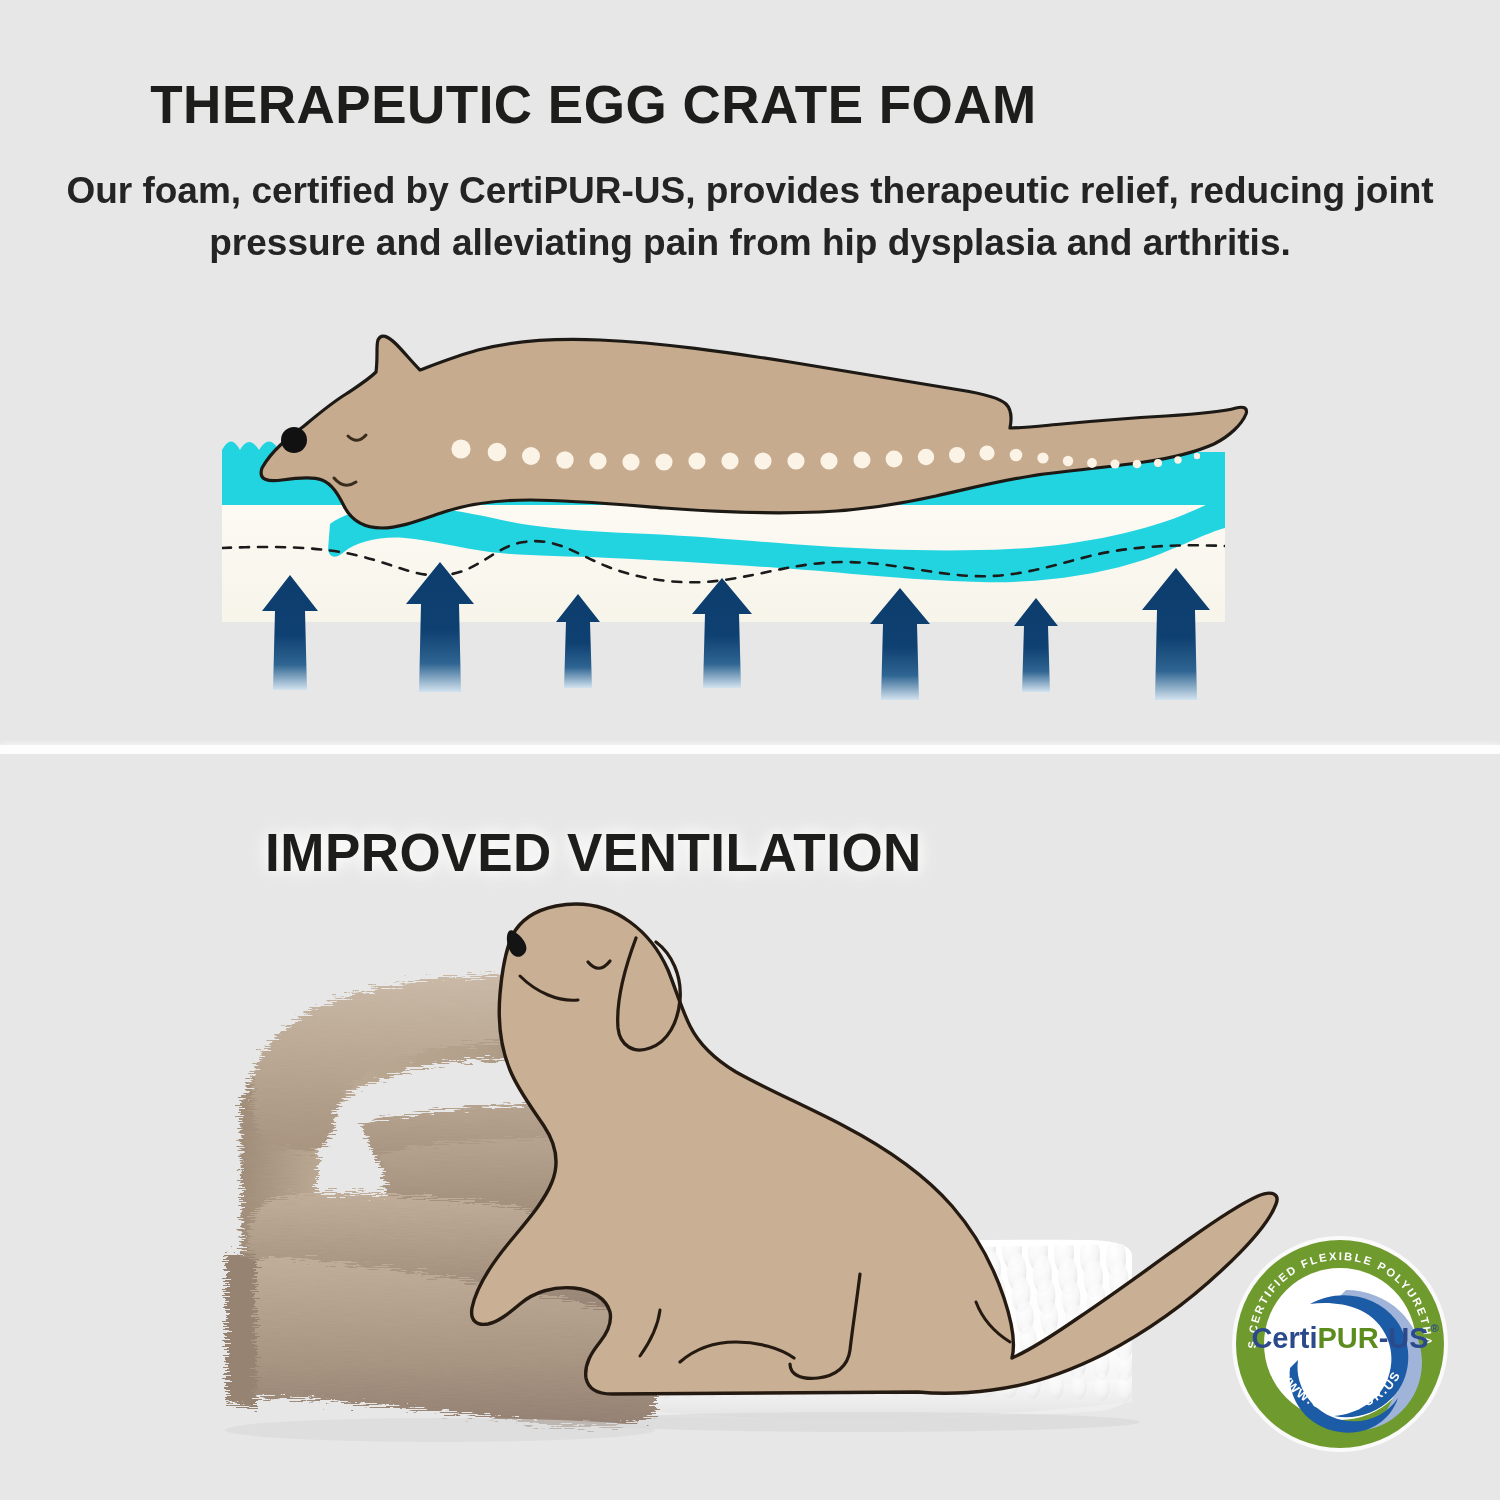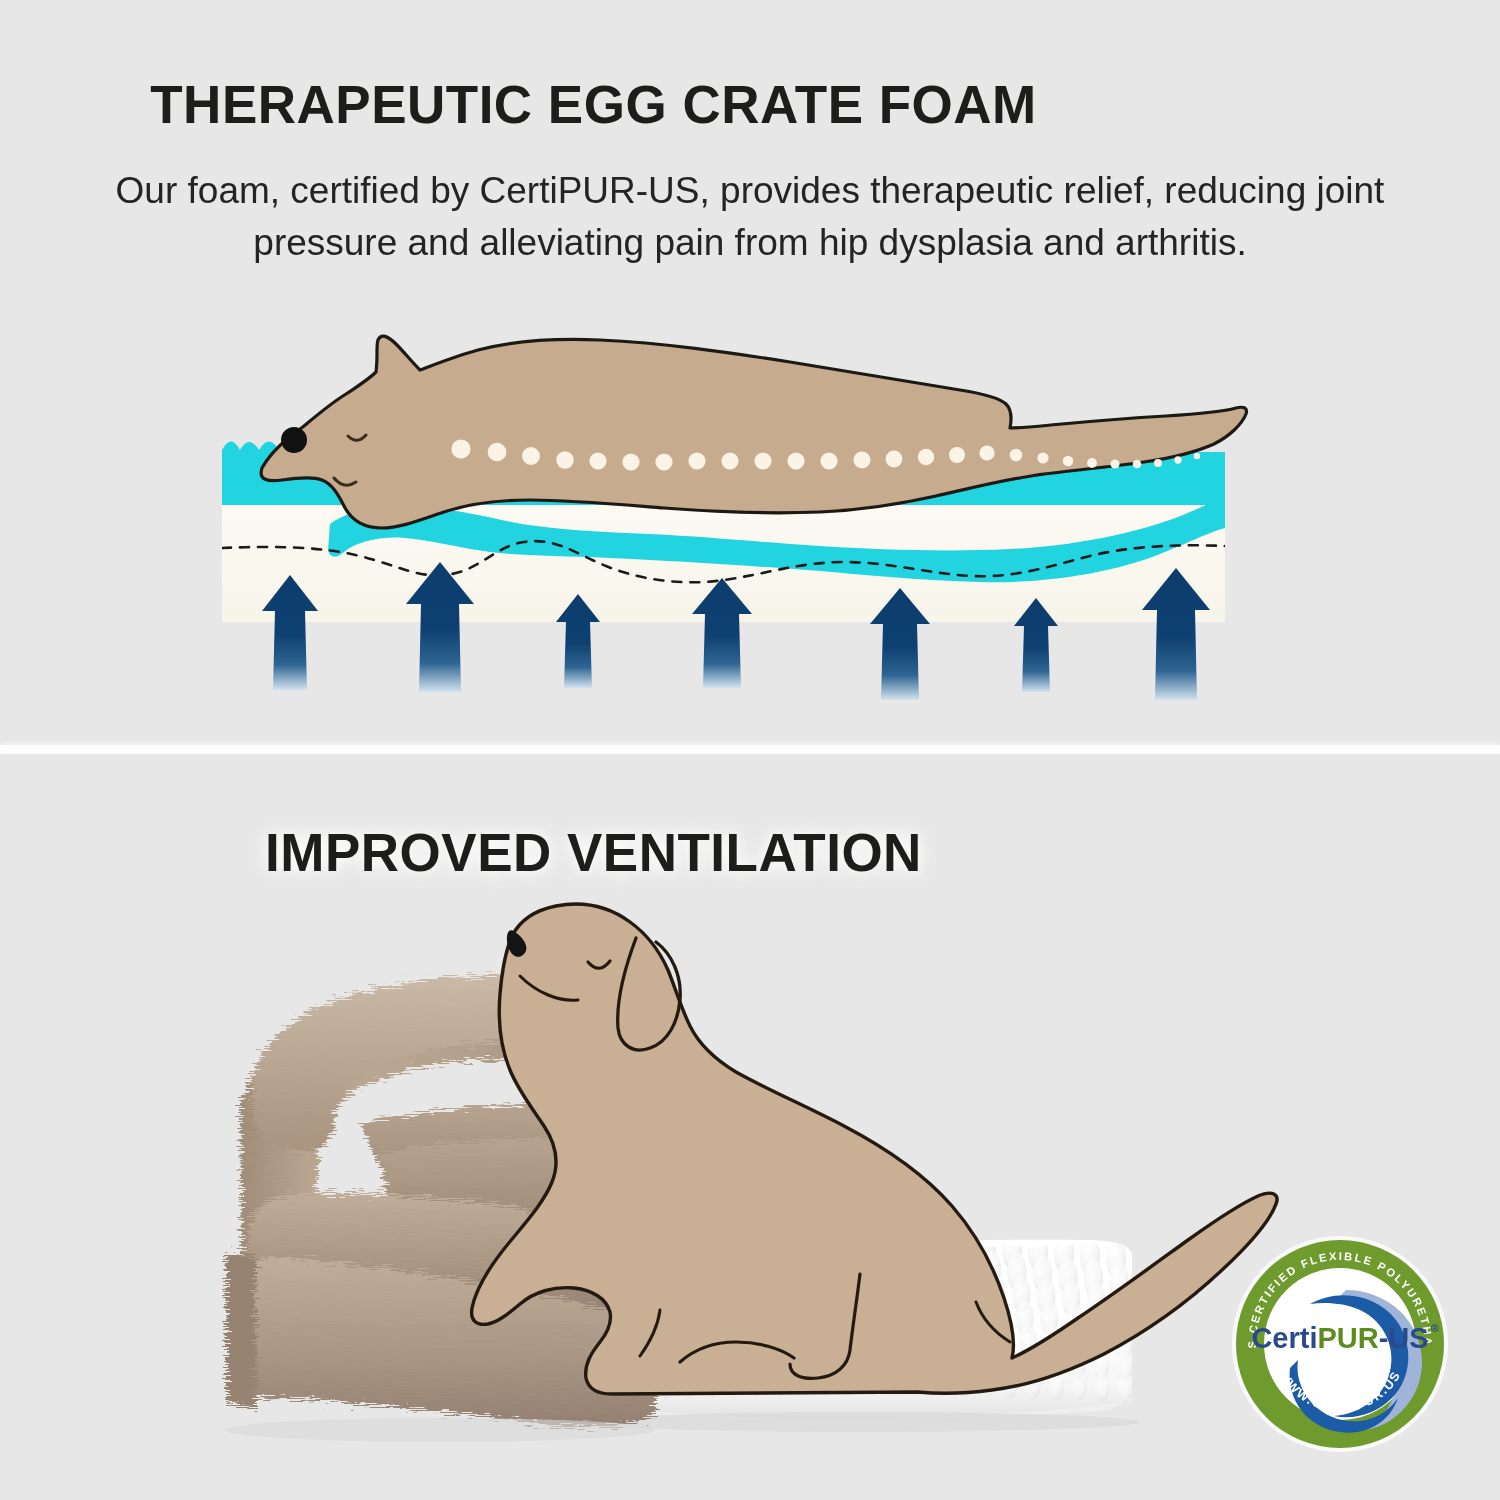--- a/index.html
+++ b/index.html
@@ -20,21 +20,21 @@
 
   .headline{
     position:absolute;left:0;width:1187px;text-align:center;
     font-weight:700;color:#1d1d1b;letter-spacing:.5px;
     font-family:"Liberation Sans", sans-serif;
   }
   #title-top{top:74px;font-size:53px;}
   #subtitle-top{
     position:absolute;left:50%;transform:translateX(-50%);top:165px;
     width:1370px;text-align:center;color:#242424;
-    font-size:37px;line-height:52px;font-weight:400;
+    font-size:37px;line-height:52px;font-weight:700;
   }
   #title-bottom{top:822px;font-size:53px;text-shadow:0 0 14px #fff,0 0 24px #fff;text-align:center;}
 
   
   svg{display:block;}
   .svg-abs{position:absolute;left:0;top:0;}
 </style>
 </head>
 <body>
 

